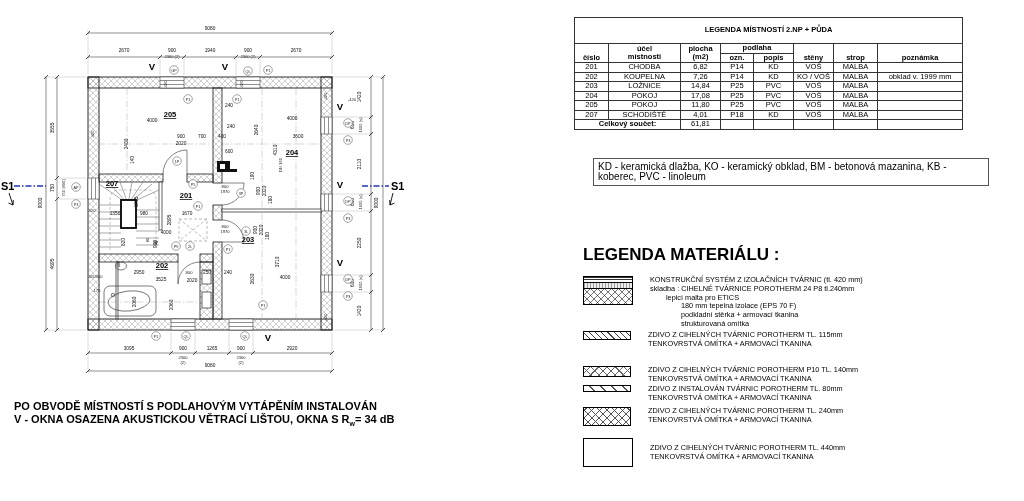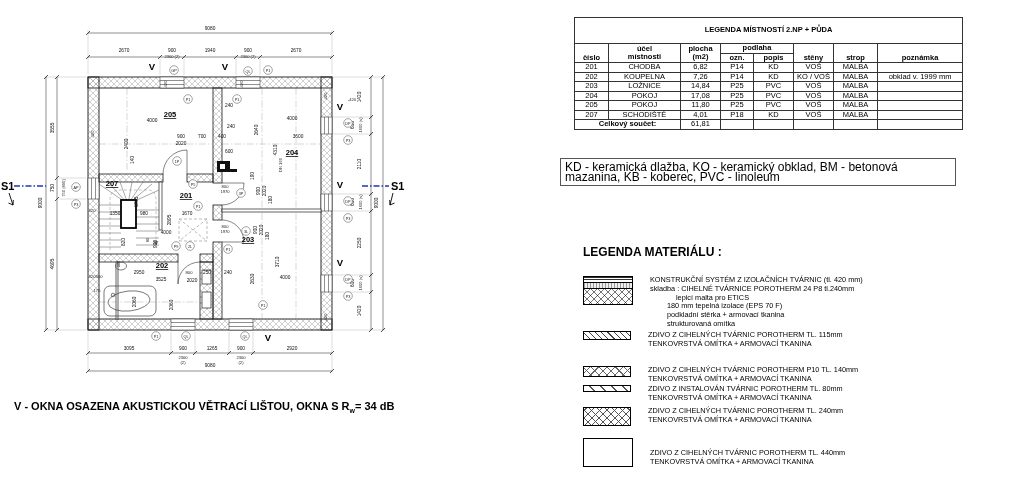--- a/index.html
+++ b/index.html
@@ -26,49 +26,49 @@
   table.leg td{border:1px solid #333;font-size:7.5px;line-height:8.5px;padding:0 2px;text-align:center;
                overflow:hidden;white-space:nowrap}
   td.ttl{font-size:12px;font-weight:bold;height:25px;text-align:center}
   td.hc{font-weight:bold;font-size:9.5px}
   td.hb{vertical-align:bottom;padding-bottom:1px}
   td.row-l{text-align:left}
   td.note-c{font-size:6.8px;text-align:left}
   td.tot{font-size:7.5px;text-align:left;font-weight:bold}
 
   
-  .matnote{position:absolute;left:560px;top:158px;width:386px;border:1px solid #555;
-           padding:3px 4px;font-size:12px;line-height:10px}
+  .matnote{position:absolute;left:593px;top:158px;width:386px;border:1px solid #555;
+           padding:3px 4px;font-size:10px;line-height:10px}
 
   
-  .mathead{position:absolute;left:583px;top:245px;font-size:12px;font-weight:bold}
+  .mathead{position:absolute;left:583px;top:245px;font-size:17px;font-weight:bold}
   .mitem{position:absolute;display:flex}
   .mtext{margin-left:17px;font-size:7.3px;line-height:8.8px;white-space:nowrap}
-  .ind1{margin-left:26px}.ind2{margin-left:17px}
+  .ind1{margin-left:16px}.ind2{margin-left:31px}
   .sw{box-sizing:border-box;border:1.5px solid #000;flex:none}
   .sw1{width:50px;height:29px;display:flex;flex-direction:column}
   .sw1a{height:5px;border-bottom:1px solid #000;
         background:repeating-linear-gradient(180deg,#333 0,#333 1px,#fff 1px,#fff 2.4px)}
   .sw1m{height:5px;border-bottom:1px solid #000;
         background:repeating-linear-gradient(90deg,#999 0,#999 1px,#eee 1px,#eee 3px)}
   .sw1b{flex:1;
         background:repeating-linear-gradient(45deg,rgba(0,0,0,.55) 0,rgba(0,0,0,.55) .8px,transparent .8px,transparent 5px),
                    repeating-linear-gradient(-45deg,rgba(0,0,0,.55) 0,rgba(0,0,0,.55) .8px,transparent .8px,transparent 5px)}
   .sw2{width:48px;height:9px;border-width:1px;
        background:repeating-linear-gradient(45deg,transparent 0,transparent 3.6px,#444 3.6px,#444 4.4px)}
   .sw3{width:48px;height:11px;border-width:1px;
        background:repeating-linear-gradient(45deg,transparent 0,transparent 5px,#666 5px,#666 5.8px),
                   repeating-linear-gradient(-45deg,transparent 0,transparent 5px,#666 5px,#666 5.8px)}
   .sw4{width:48px;height:7px;border-width:1px;
        background:repeating-linear-gradient(45deg,transparent 0,transparent 7px,#555 7px,#555 7.8px)}
   .sw5{width:48px;height:19px;border-width:1.3px;
        background:repeating-linear-gradient(45deg,transparent 0,transparent 4.6px,#555 4.6px,#555 5.4px),
                   repeating-linear-gradient(-45deg,transparent 0,transparent 4.6px,#555 4.6px,#555 5.4px)}
   .sw6{width:50px;height:29px;border-width:1.5px;background:#fff}
-  .mi6{align-items:flex-end}
+  .mi6{align-items:center}
 </style>
 </head>
 <body>
 
 <svg class="plan" width="435" height="395" viewBox="0 0 435 395">
   <defs>
     <pattern id="xh" patternUnits="userSpaceOnUse" width="6" height="6">
       <path d="M0,6 L6,0 M0,0 L6,6" stroke="#999" stroke-width="0.45" fill="none"></path>
     </pattern>
   </defs>
@@ -336,20 +336,21 @@
       <text class="ann-v" transform="translate(152,70)">V</text>
       <text class="ann-v" transform="translate(225,70)">V</text>
       <text class="ann-v" transform="translate(340,110)">V</text>
       <text class="ann-v" transform="translate(340,188)">V</text>
       <text class="ann-v" transform="translate(340,266)">V</text>
       <text class="ann-v" transform="translate(268,341)">V</text>
     </g>
 </svg>
 
 <div class="note-bl">
+  <div>PO OBVODĚ MÍSTNOSTÍ S PODLAHOVÝM VYTÁPĚNÍM INSTALOVÁN</div>
   <div><span>V - OKNA OSAZENA AKUSTICKOU VĚTRACÍ LIŠTOU, OKNA S R</span><sub>w</sub><span>= 34 dB</span></div>
 </div>
 
 <div class="rpanel">
   <table class="leg">
     <colgroup>
       <col style="width:34px">
         <col style="width:72px">
         <col style="width:40px">
         <col style="width:33px">

